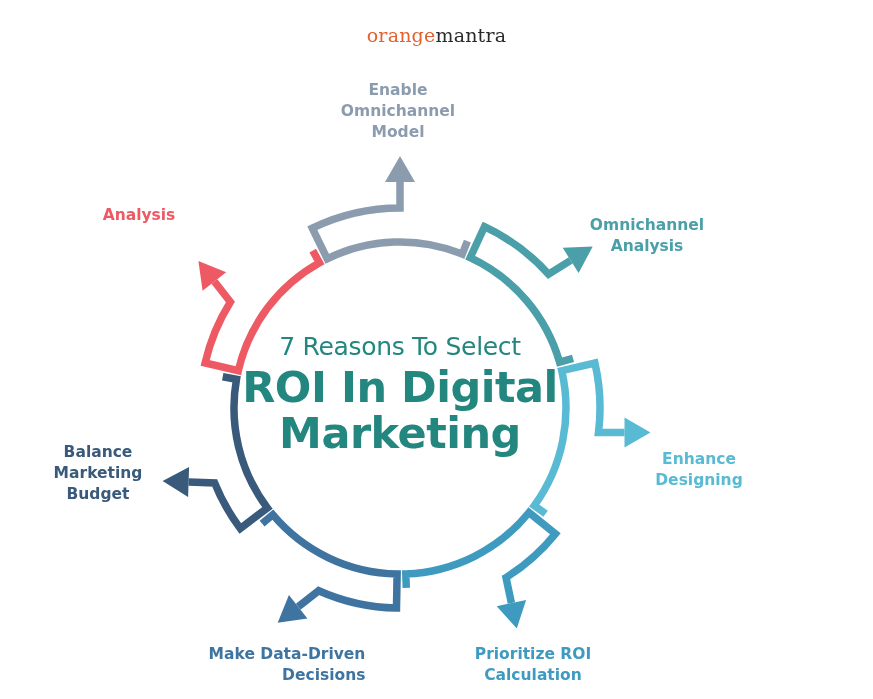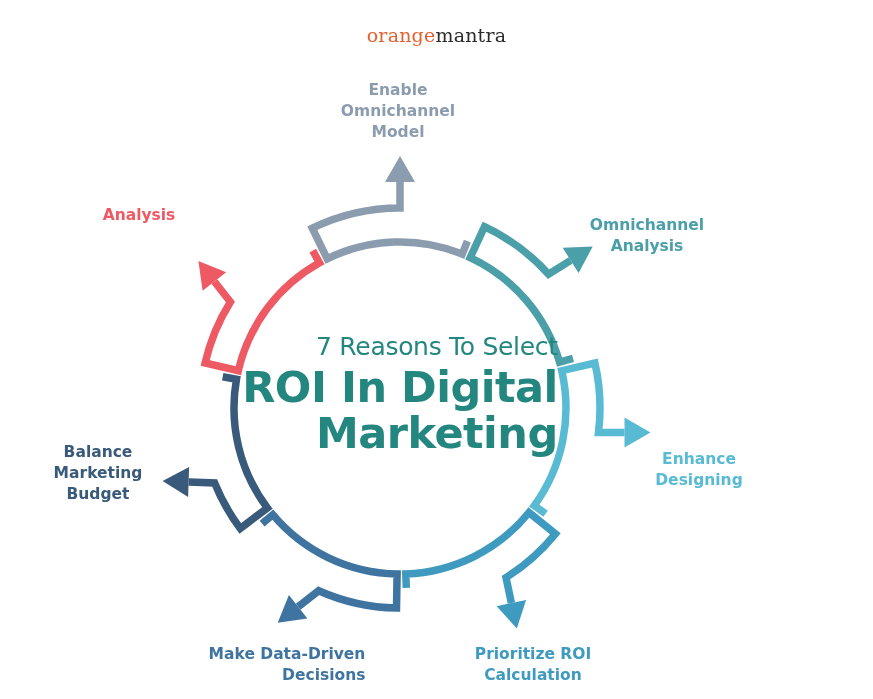--- a/index.html
+++ b/index.html
@@ -74,17 +74,17 @@
     <div class="label" style="left: 98px; top: 442px; color: rgb(57, 90, 122);">
       <div>Balance</div>
       <div>Marketing</div>
       <div>Budget</div>
     </div>
     <div class="label" style="left: 139px; top: 205px; color: rgb(238, 90, 100);">
       <div>Analysis</div>
     </div>
   </div>
 
-<div class="center" style="top:330px;text-align:right;">
+<div class="center" style="top:330px;">
   <div class="sub" style="font-size:25px;line-height:34px;">7 Reasons To Select</div>
   <div class="main">ROI In Digital</div>
   <div class="main">Marketing</div>
 </div>
 
 </body></html>

